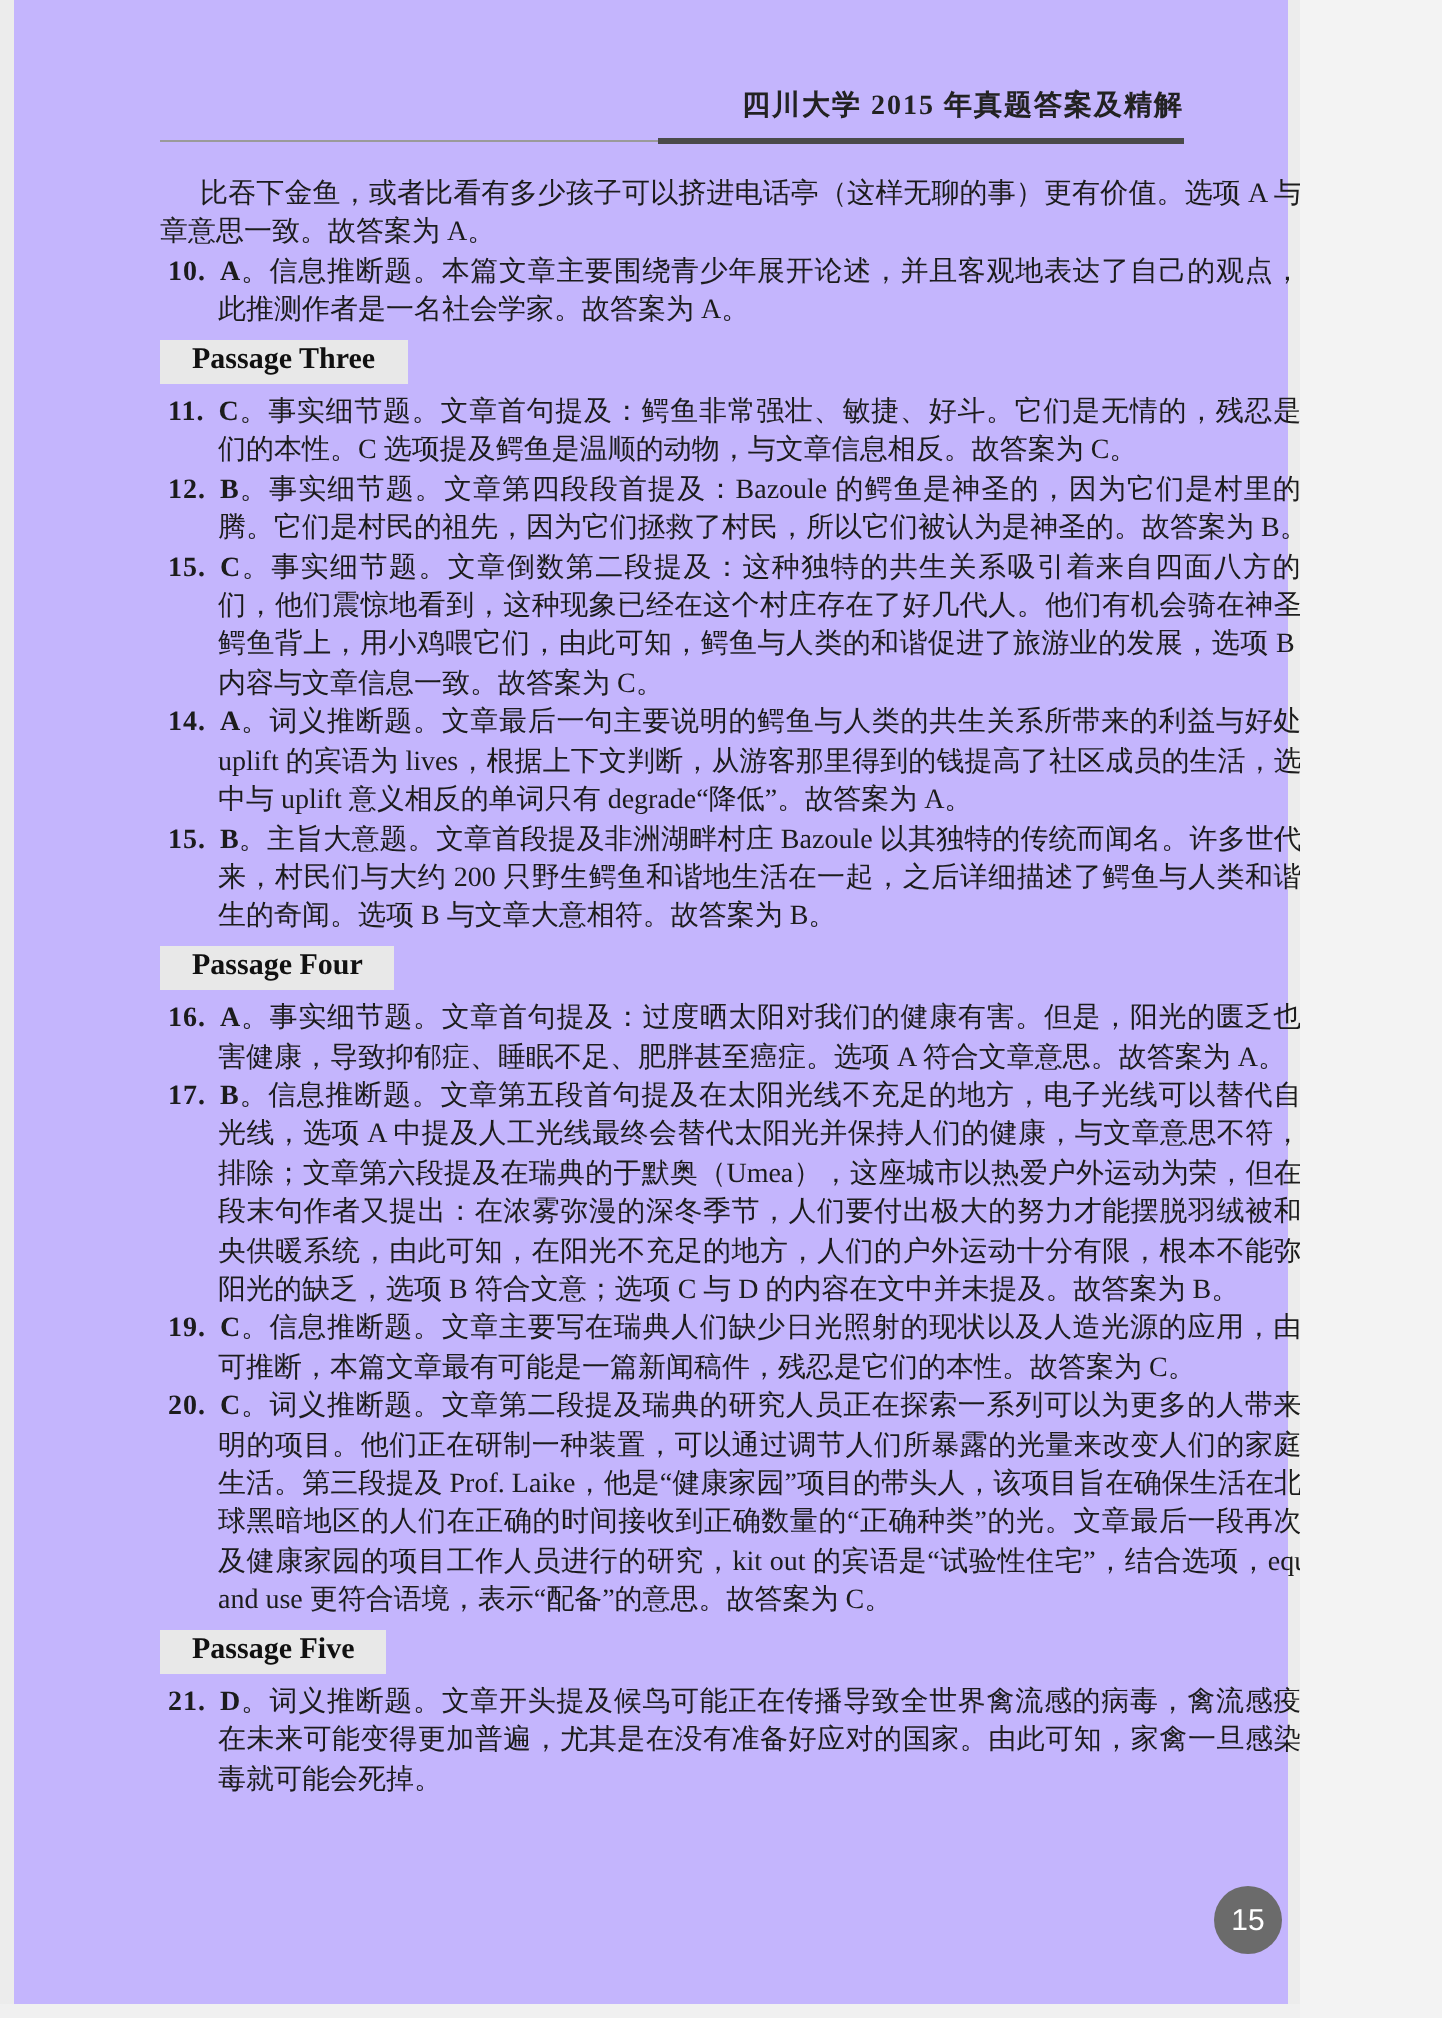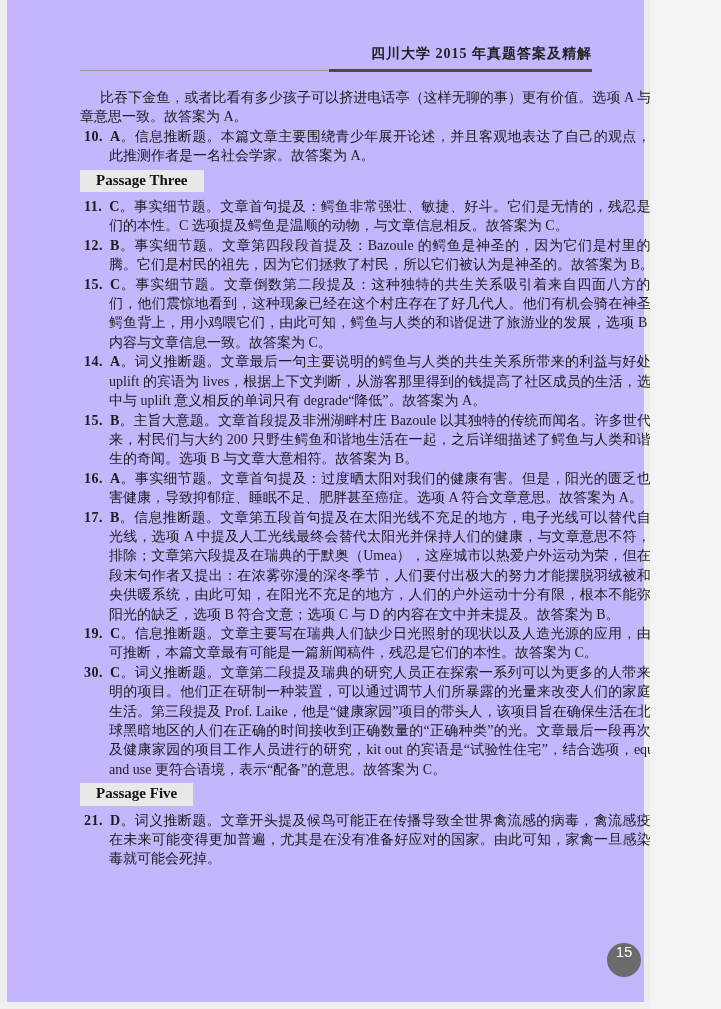--- a/index.html
+++ b/index.html
@@ -91,21 +91,21 @@
   
   .page-badge{
     position:absolute;
     left:607px;top:943px;
     width:34px;height:34px;
     border-radius:50%;
     background:#6b6b6b;
     color:#ffffff;
     font-family:"Liberation Sans","DejaVu Sans",sans-serif;
     font-size:15px;
-    display:flex;justify-content:center;
+    display:flex;align-items:center;justify-content:center;
   }
 </style>
 </head>
 <body>
 
 <div class="page">
   <div class="scan-edge left"></div>
   <div class="scan-edge right"></div>
   <div class="scan-edge bottom"></div>
 
@@ -129,29 +129,32 @@
     <p class="item"><span class="num">11.</span><span class="ans">C</span><span>。事实细节题。文章首句提及：鳄鱼非常强壮、敏捷、好斗。它们是无情的，残忍是它们的本性。C 选项提及鳄鱼是温顺的动物，与文章信息相反。故答案为 C。</span></p>
 
     <p class="item"><span class="num">12.</span><span class="ans">B</span><span>。事实细节题。文章第四段段首提及：Bazoule 的鳄鱼是神圣的，因为它们是村里的图腾。它们是村民的祖先，因为它们拯救了村民，所以它们被认为是神圣的。故答案为 B。</span></p>
 
     <p class="item"><span class="num">15.</span><span class="ans">C</span><span>。事实细节题。文章倒数第二段提及：这种独特的共生关系吸引着来自四面八方的人们，他们震惊地看到，这种现象已经在这个村庄存在了好几代人。他们有机会骑在神圣的鳄鱼背上，用小鸡喂它们，由此可知，鳄鱼与人类的和谐促进了旅游业的发展，选项 B 的内容与文章信息一致。故答案为 C。</span></p>
 
     <p class="item"><span class="num">14.</span><span class="ans">A</span><span>。词义推断题。文章最后一句主要说明的鳄鱼与人类的共生关系所带来的利益与好处，uplift 的宾语为 lives，根据上下文判断，从游客那里得到的钱提高了社区成员的生活，选项中与 uplift 意义相反的单词只有 degrade“降低”。故答案为 A。</span></p>
 
     <p class="item"><span class="num">15.</span><span class="ans">B</span><span>。主旨大意题。文章首段提及非洲湖畔村庄 Bazoule 以其独特的传统而闻名。许多世代以来，村民们与大约 200 只野生鳄鱼和谐地生活在一起，之后详细描述了鳄鱼与人类和谐共生的奇闻。选项 B 与文章大意相符。故答案为 B。</span></p>
 
+    <div class="passage-head">
+      <span class="passage-box">Passage Four</span>
+    </div>
 
     <p class="item"><span class="num">16.</span><span class="ans">A</span><span>。事实细节题。文章首句提及：过度晒太阳对我们的健康有害。但是，阳光的匮乏也有害健康，导致抑郁症、睡眠不足、肥胖甚至癌症。选项 A 符合文章意思。故答案为 A。</span></p>
 
     <p class="item"><span class="num">17.</span><span class="ans">B</span><span>。信息推断题。文章第五段首句提及在太阳光线不充足的地方，电子光线可以替代自然光线，选项 A 中提及人工光线最终会替代太阳光并保持人们的健康，与文章意思不符，故排除；文章第六段提及在瑞典的于默奥（Umea），这座城市以热爱户外运动为荣，但在本段末句作者又提出：在浓雾弥漫的深冬季节，人们要付出极大的努力才能摆脱羽绒被和中央供暖系统，由此可知，在阳光不充足的地方，人们的户外运动十分有限，根本不能弥补阳光的缺乏，选项 B 符合文意；选项 C 与 D 的内容在文中并未提及。故答案为 B。</span></p>
 
 
     <p class="item"><span class="num">19.</span><span class="ans">C</span><span>。信息推断题。文章主要写在瑞典人们缺少日光照射的现状以及人造光源的应用，由此可推断，本篇文章最有可能是一篇新闻稿件，残忍是它们的本性。故答案为 C。</span></p>
 
-    <p class="item"><span class="num">30.</span><span class="ans">C</span><span>。词义推断题。文章第二段提及瑞典的研究人员正在探索一系列可以为更多的人带来光明的项目。他们正在研制一种装置，可以通过调节人们所暴露的光量来改变人们的家庭和生活。第三段提及 Prof. Laike，他是“健康家园”项目的带头人，该项目旨在确保生活在北半球黑暗地区的人们在正确的时间接收到正确数量的“正确种类”的光。文章最后一段再次提及健康家园的项目工作人员进行的研究，kit out 的宾语是“试验性住宅”，结合选项，equip and use 更符合语境，表示“配备”的意思。故答案为 C。</span></p>
+    <p class="item"><span class="num">20.</span><span class="ans">C</span><span>。词义推断题。文章第二段提及瑞典的研究人员正在探索一系列可以为更多的人带来光明的项目。他们正在研制一种装置，可以通过调节人们所暴露的光量来改变人们的家庭和生活。第三段提及 Prof. Laike，他是“健康家园”项目的带头人，该项目旨在确保生活在北半球黑暗地区的人们在正确的时间接收到正确数量的“正确种类”的光。文章最后一段再次提及健康家园的项目工作人员进行的研究，kit out 的宾语是“试验性住宅”，结合选项，equip and use 更符合语境，表示“配备”的意思。故答案为 C。</span></p>
 
     <div class="passage-head">
       <span class="passage-box">Passage Five</span>
     </div>
 
     <p class="item"><span class="num">21.</span><span class="ans">D</span><span>。词义推断题。文章开头提及候鸟可能正在传播导致全世界禽流感的病毒，禽流感疫情在未来可能变得更加普遍，尤其是在没有准备好应对的国家。由此可知，家禽一旦感染病毒就可能会死掉。</span></p>
 
   </div>
 
   <div class="page-badge">

